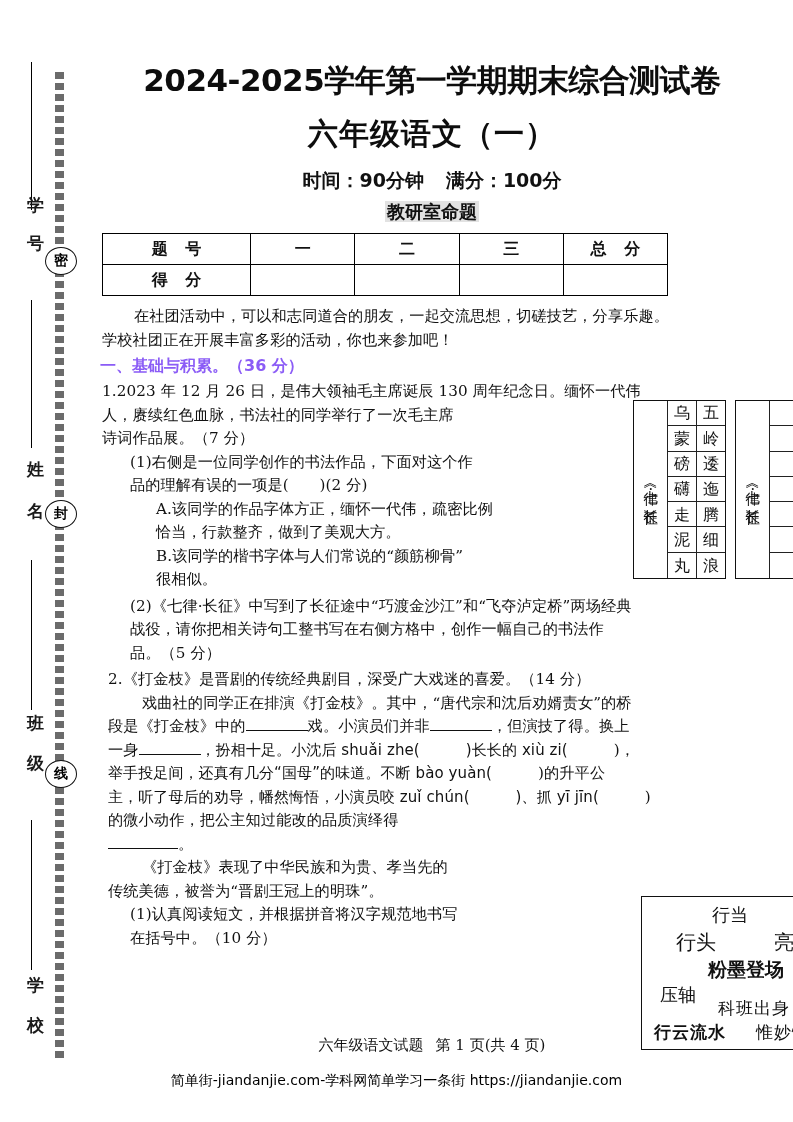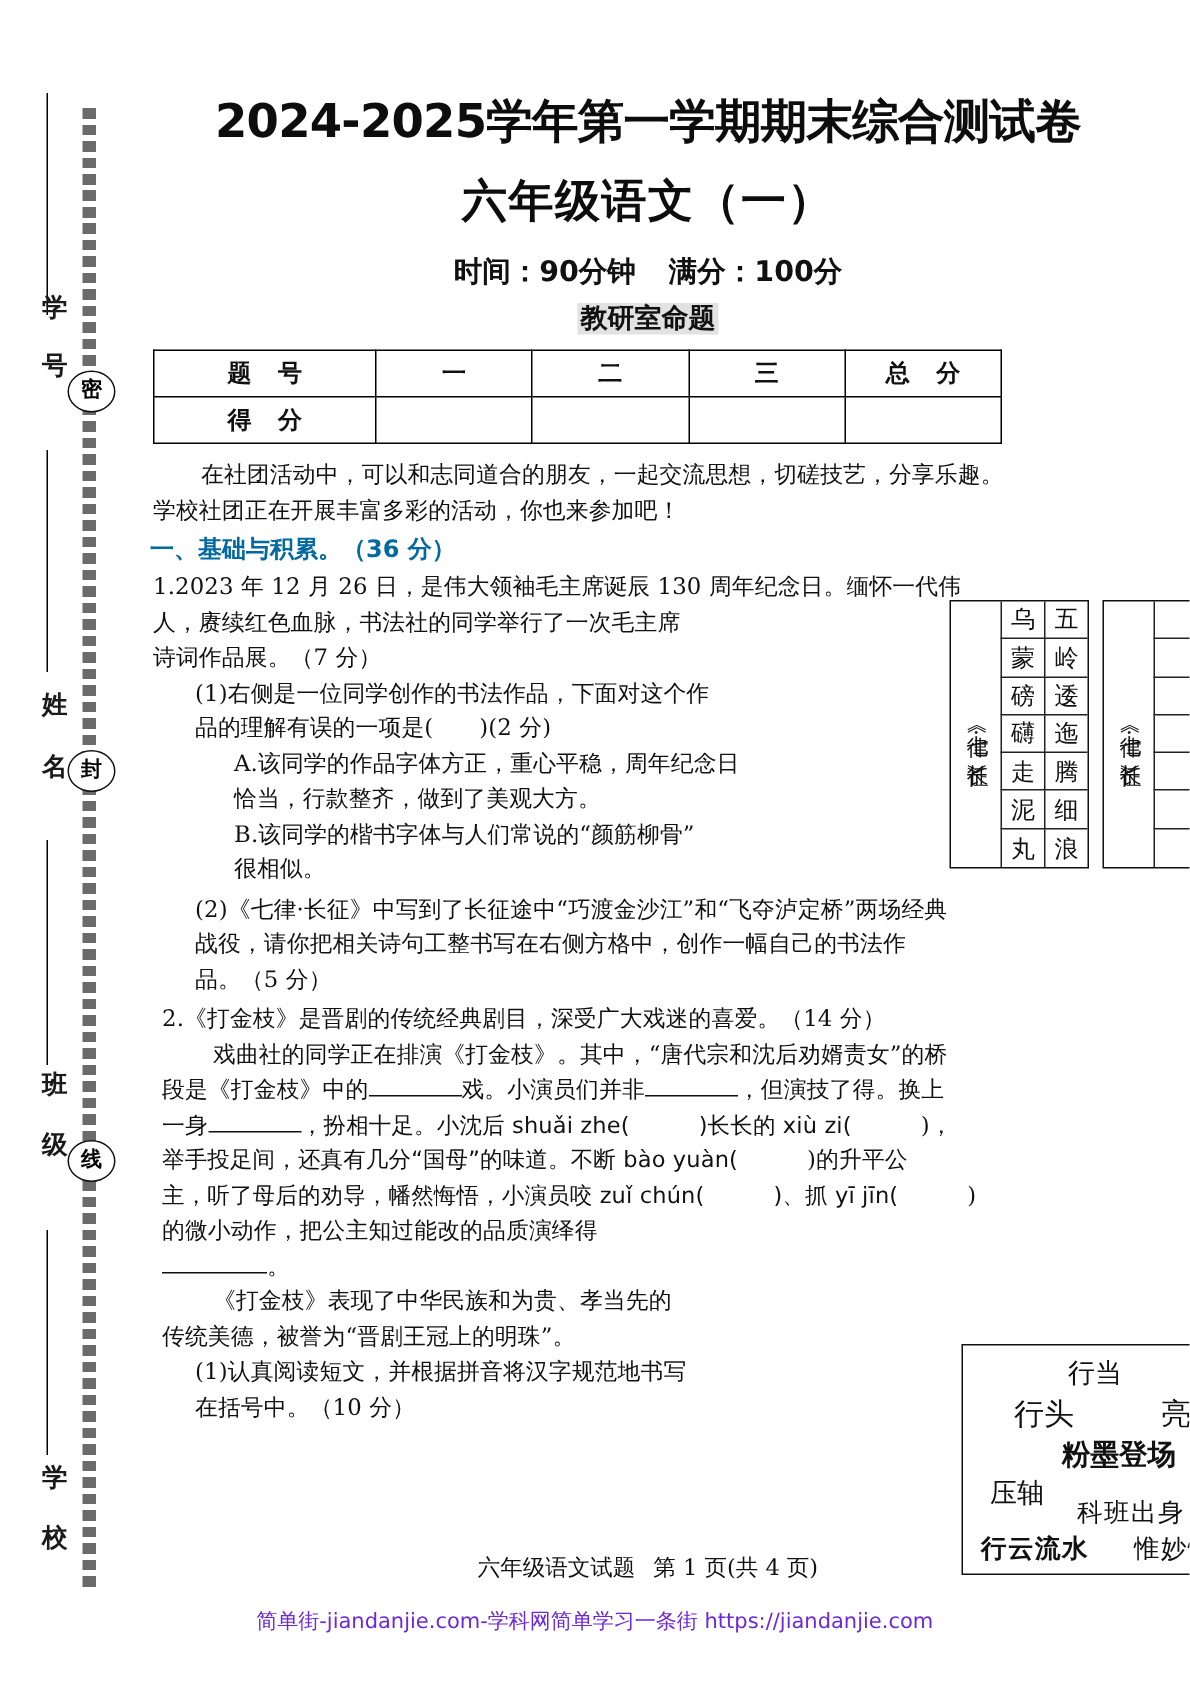--- a/index.html
+++ b/index.html
@@ -125,21 +125,21 @@
     color:#111;
     letter-spacing:0.1px;
   }
   .intro{margin-top:9px;padding-left:6px;}
   .intro p{margin:0;}
   .indent2{text-indent:32px;}
 
   .sec-head{
     font-family:"DejaVu Sans","Liberation Sans",sans-serif;
     font-weight:700;font-size:16px;
-    margin-top:4px;padding-left:4px;color:#0369a1;
+    margin-top:4px;padding-left:4px;color:#8b5cf6;
   }
   .task-head{
     font-family:"DejaVu Sans","Liberation Sans",sans-serif;
     font-weight:700;font-size:16px;
     margin-top:3px;padding-left:32px;color:#0d0d0d;
   }
 
   .q-block{position:relative;padding-left:6px;margin-top:3px;}
   .q-line{margin:0;}
   .hang1{padding-left:22px;text-indent:-22px;}
@@ -217,21 +217,21 @@
     position:absolute;left:0;top:1036px;width:672px;
     text-align:center;
     font-family:"DejaVu Serif","Liberation Serif",serif;
     font-size:15px;color:#111;
   }
   .pagefoot .sp{display:inline-block;width:12px;}
   .watermark{
     position:absolute;left:0;top:1072px;width:793px;
     text-align:center;
     font-family:"DejaVu Sans","Liberation Sans",sans-serif;
-    font-size:14px;color:#6d28d9;
+    font-size:14px;color:#000000;
   }
 </style>
 </head>
 <body>
 
 <div class="page">
 
   <div class="seal-col">
     <div class="seal-solid-line"></div>
     <div class="seal-solid-line l2"></div>
@@ -285,21 +285,21 @@
     </div>
 
     <div class="sec-head">一、基础与积累。（36 分）</div>
 
     <div class="q-block bodytext">
       <p class="q-line hang1">1.2023 年 12 月 26 日，是伟大领袖毛主席诞辰 130 周年纪念日。缅怀一代伟</p>
       <p class="q-line hang1 narrow">人，赓续红色血脉，书法社的同学举行了一次毛主席</p>
       <p class="q-line hang1 narrow">诗词作品展。（7 分）</p>
       <p class="q-line hang2 narrow">(1)右侧是一位同学创作的书法作品，下面对这个作</p>
       <p class="q-line hang2 narrow">品的理解有误的一项是(　　)(2 分)</p>
-      <p class="q-line hang3 narrow">A.该同学的作品字体方正，重心平稳，周年纪念日</p>
+      <p class="q-line hang3 narrow">A.该同学的作品字体方正，缅怀一代伟，疏密比例</p>
       <p class="q-line hang3 narrow">恰当，行款整齐，做到了美观大方。</p>
       <p class="q-line hang3 narrow">B.该同学的楷书字体与人们常说的“颜筋柳骨”</p>
       <p class="q-line hang3 narrow">很相似。</p>
 
       <div class="calli-wrap" style="top:20px;">
 
         <div class="calli">
           <div class="col titlecol">
             <span class="vtitle">《七律·长征》</span>
           </div>

